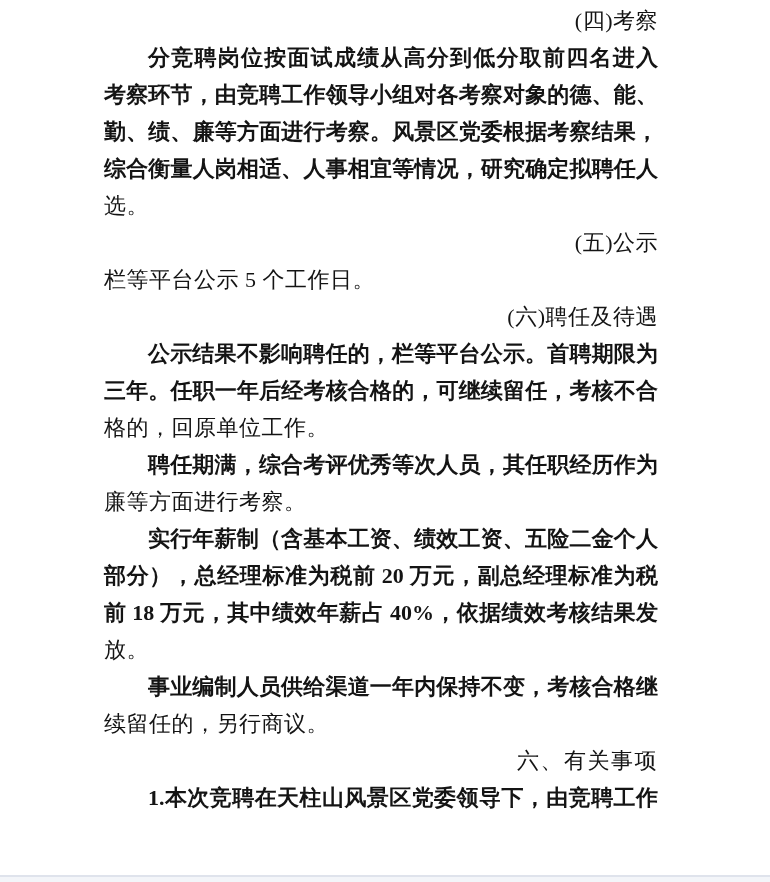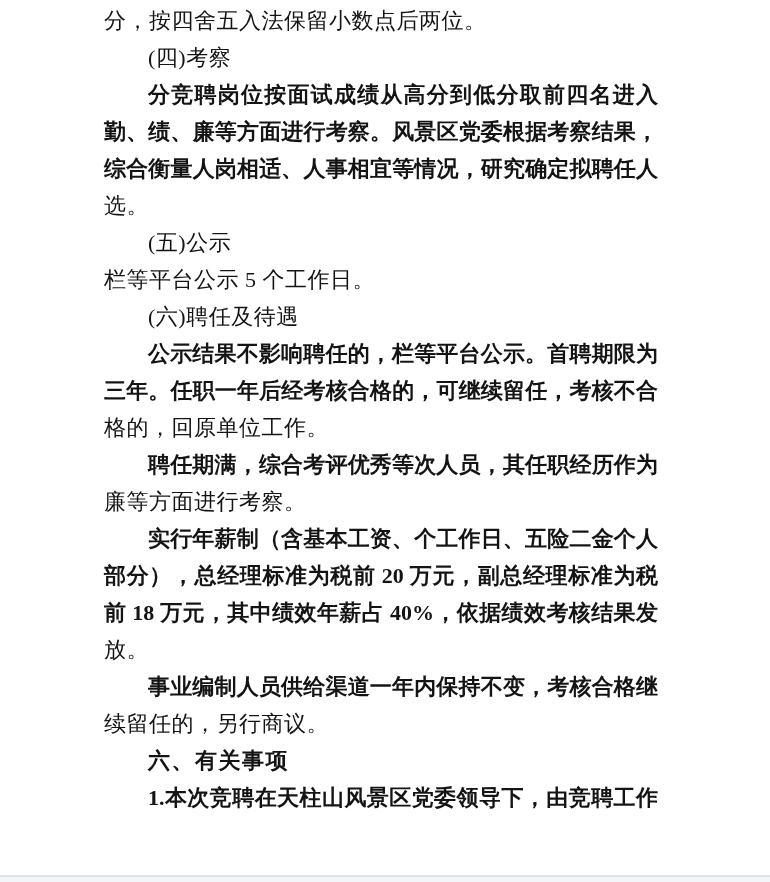--- a/index.html
+++ b/index.html
@@ -23,62 +23,63 @@
   }
   .line {
     height: 37px;
     line-height: 37px;
     font-size: 22px;
     white-space: nowrap;
     letter-spacing: 0.5px;
   }
   .indent {
     padding-left: 44px;
+    text-align: right;
   }
   .fill {
     white-space: normal;
     text-align: justify;
     text-align-last: justify;
     letter-spacing: 0;
     font-weight: bold;
   }
   .heading {
-    font-weight: 700;
+    font-weight: 400;
     font-family: "Liberation Sans", "DejaVu Sans", sans-serif;
     letter-spacing: 1.5px;
   }
   .bottom-edge {
     position: absolute;
     left: 0;
     right: 0;
     bottom: 0;
     height: 5px;
     background: #f3f5f9;
     border-top: 2px solid #dfe3ec;
   }
 </style>
 </head>
 <body>
 
 <div class="doc">
-  <div class="line">分，按四舍五入法保留小数点后两位。</div>
   <div class="line indent">(四)考察</div>
   <div class="line indent fill">分竞聘岗位按面试成绩从高分到低分取前四名进入</div>
+  <div class="line fill">考察环节，由竞聘工作领导小组对各考察对象的德、能、</div>
   <div class="line fill">勤、绩、廉等方面进行考察。风景区党委根据考察结果，</div>
   <div class="line fill">综合衡量人岗相适、人事相宜等情况，研究确定拟聘任人</div>
   <div class="line">选。</div>
   <div class="line indent">(五)公示</div>
   <div class="line">栏等平台公示 5 个工作日。</div>
   <div class="line indent">(六)聘任及待遇</div>
   <div class="line indent fill">公示结果不影响聘任的，栏等平台公示。首聘期限为</div>
   <div class="line fill">三年。任职一年后经考核合格的，可继续留任，考核不合</div>
   <div class="line">格的，回原单位工作。</div>
   <div class="line indent fill">聘任期满，综合考评优秀等次人员，其任职经历作为</div>
   <div class="line">廉等方面进行考察。</div>
-  <div class="line indent fill">实行年薪制（含基本工资、个工作日、五险二金个人</div>
+  <div class="line indent fill">实行年薪制（含基本工资、绩效工资、五险二金个人</div>
   <div class="line fill">部分），总经理标准为税前 20 万元，副总经理标准为税</div>
   <div class="line fill">前 18 万元，其中绩效年薪占 40%，依据绩效考核结果发</div>
   <div class="line">放。</div>
   <div class="line indent fill">事业编制人员供给渠道一年内保持不变，考核合格继</div>
   <div class="line">续留任的，另行商议。</div>
   <div class="line indent heading">六、有关事项</div>
   <div class="line indent fill">1.本次竞聘在天柱山风景区党委领导下，由竞聘工作</div>
 </div>
 
 <div class="bottom-edge"></div>

